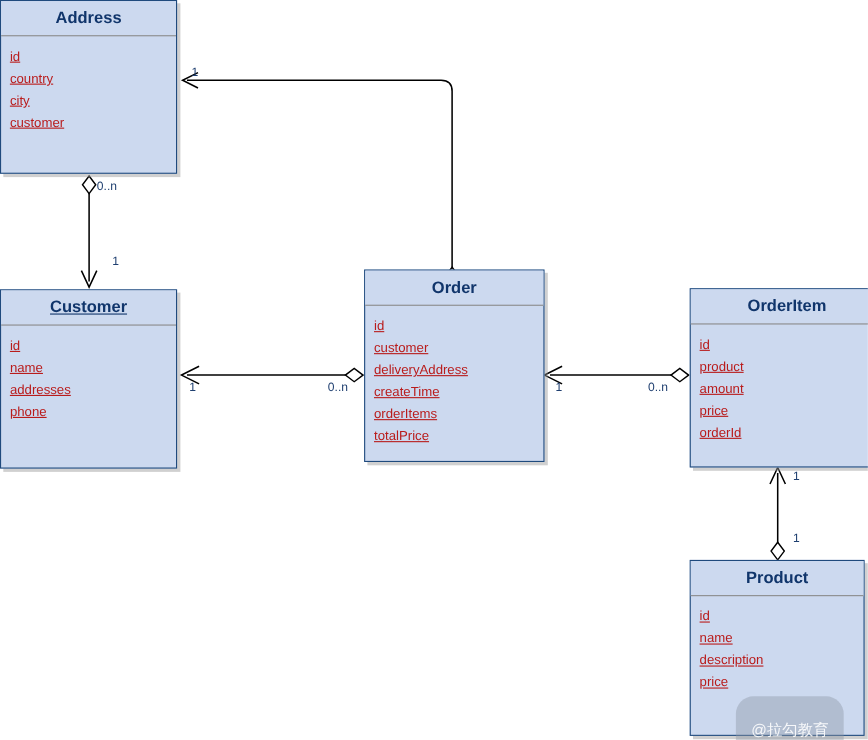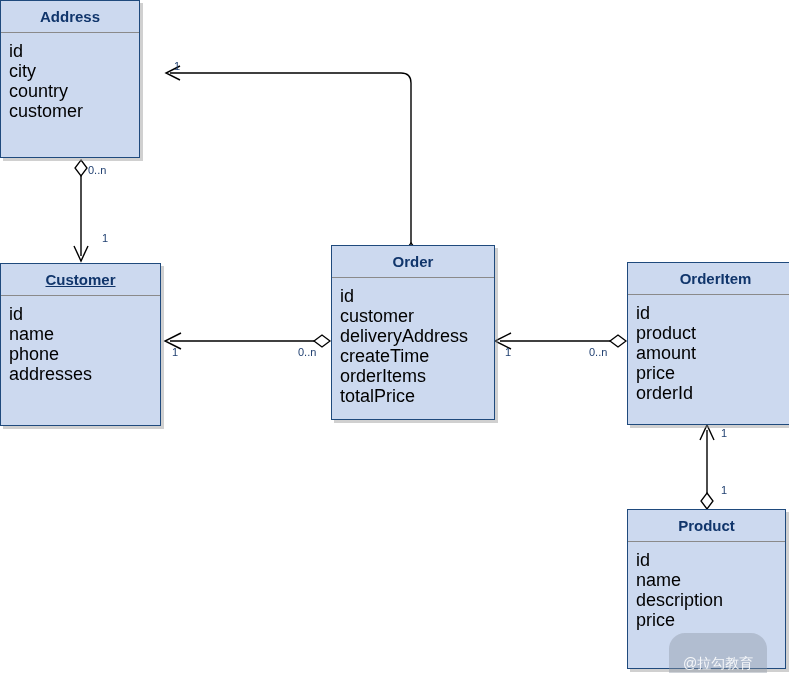--- a/index.html
+++ b/index.html
@@ -44,24 +44,25 @@
     overflow: hidden;
   }
   .uml-header.underlined {
     text-decoration: underline;
   }
   .uml-body {
     box-sizing: border-box;
     padding: 8px 0 6px 8px;
   }
   .uml-attr {
-    font-size: 18px;
+    font-size: 12px;
     line-height: 20px;
-    color: #000000;
+    color: #b91c1c;
     white-space: nowrap;
+    text-decoration: underline;
   }
   .mult-label {
     position: absolute;
     font-size: 11px;
     color: #1f3f70;
     z-index: 7;
     white-space: nowrap;
     font-family: "Liberation Sans", sans-serif;
   }
   .watermark {
@@ -119,37 +120,37 @@
 
     <g>
       <path d="M 707 501 L 707 430" fill="none" stroke="#000000" stroke-width="1.4"></path>
 
       <path d="M 707 493 L 713 501 L 707 509 L 701 501 Z" fill="#ffffff" stroke="#000000" stroke-width="1.3"></path>
 
       <path d="M 700 440 L 707 425 L 714 440" fill="none" stroke="#000000" stroke-width="1.4"></path>
     </g>
   </svg>
 
-  <div class="uml-class" style="left:0px; top:0px; width:140px; height:158px;">
+  <div class="uml-class" style="left:0px; top:0px; width:161px; height:158px;">
     <div class="uml-header">Address</div>
     <div class="uml-body">
       <div class="uml-attr">id</div>
+      <div class="uml-attr">country</div>
       <div class="uml-attr">city</div>
-      <div class="uml-attr">country</div>
       <div class="uml-attr">customer</div>
     </div>
   </div>
 
   <div class="uml-class" style="left:0px; top:263px; width:161px; height:163px;">
     <div class="uml-header underlined">Customer</div>
     <div class="uml-body">
       <div class="uml-attr">id</div>
       <div class="uml-attr">name</div>
+      <div class="uml-attr">addresses</div>
       <div class="uml-attr">phone</div>
-      <div class="uml-attr">addresses</div>
     </div>
   </div>
 
   <div class="uml-class" style="left:331px; top:245px; width:164px; height:175px;">
     <div class="uml-header">Order</div>
     <div class="uml-body">
       <div class="uml-attr">id</div>
       <div class="uml-attr">customer</div>
       <div class="uml-attr">deliveryAddress</div>
       <div class="uml-attr">createTime</div>

